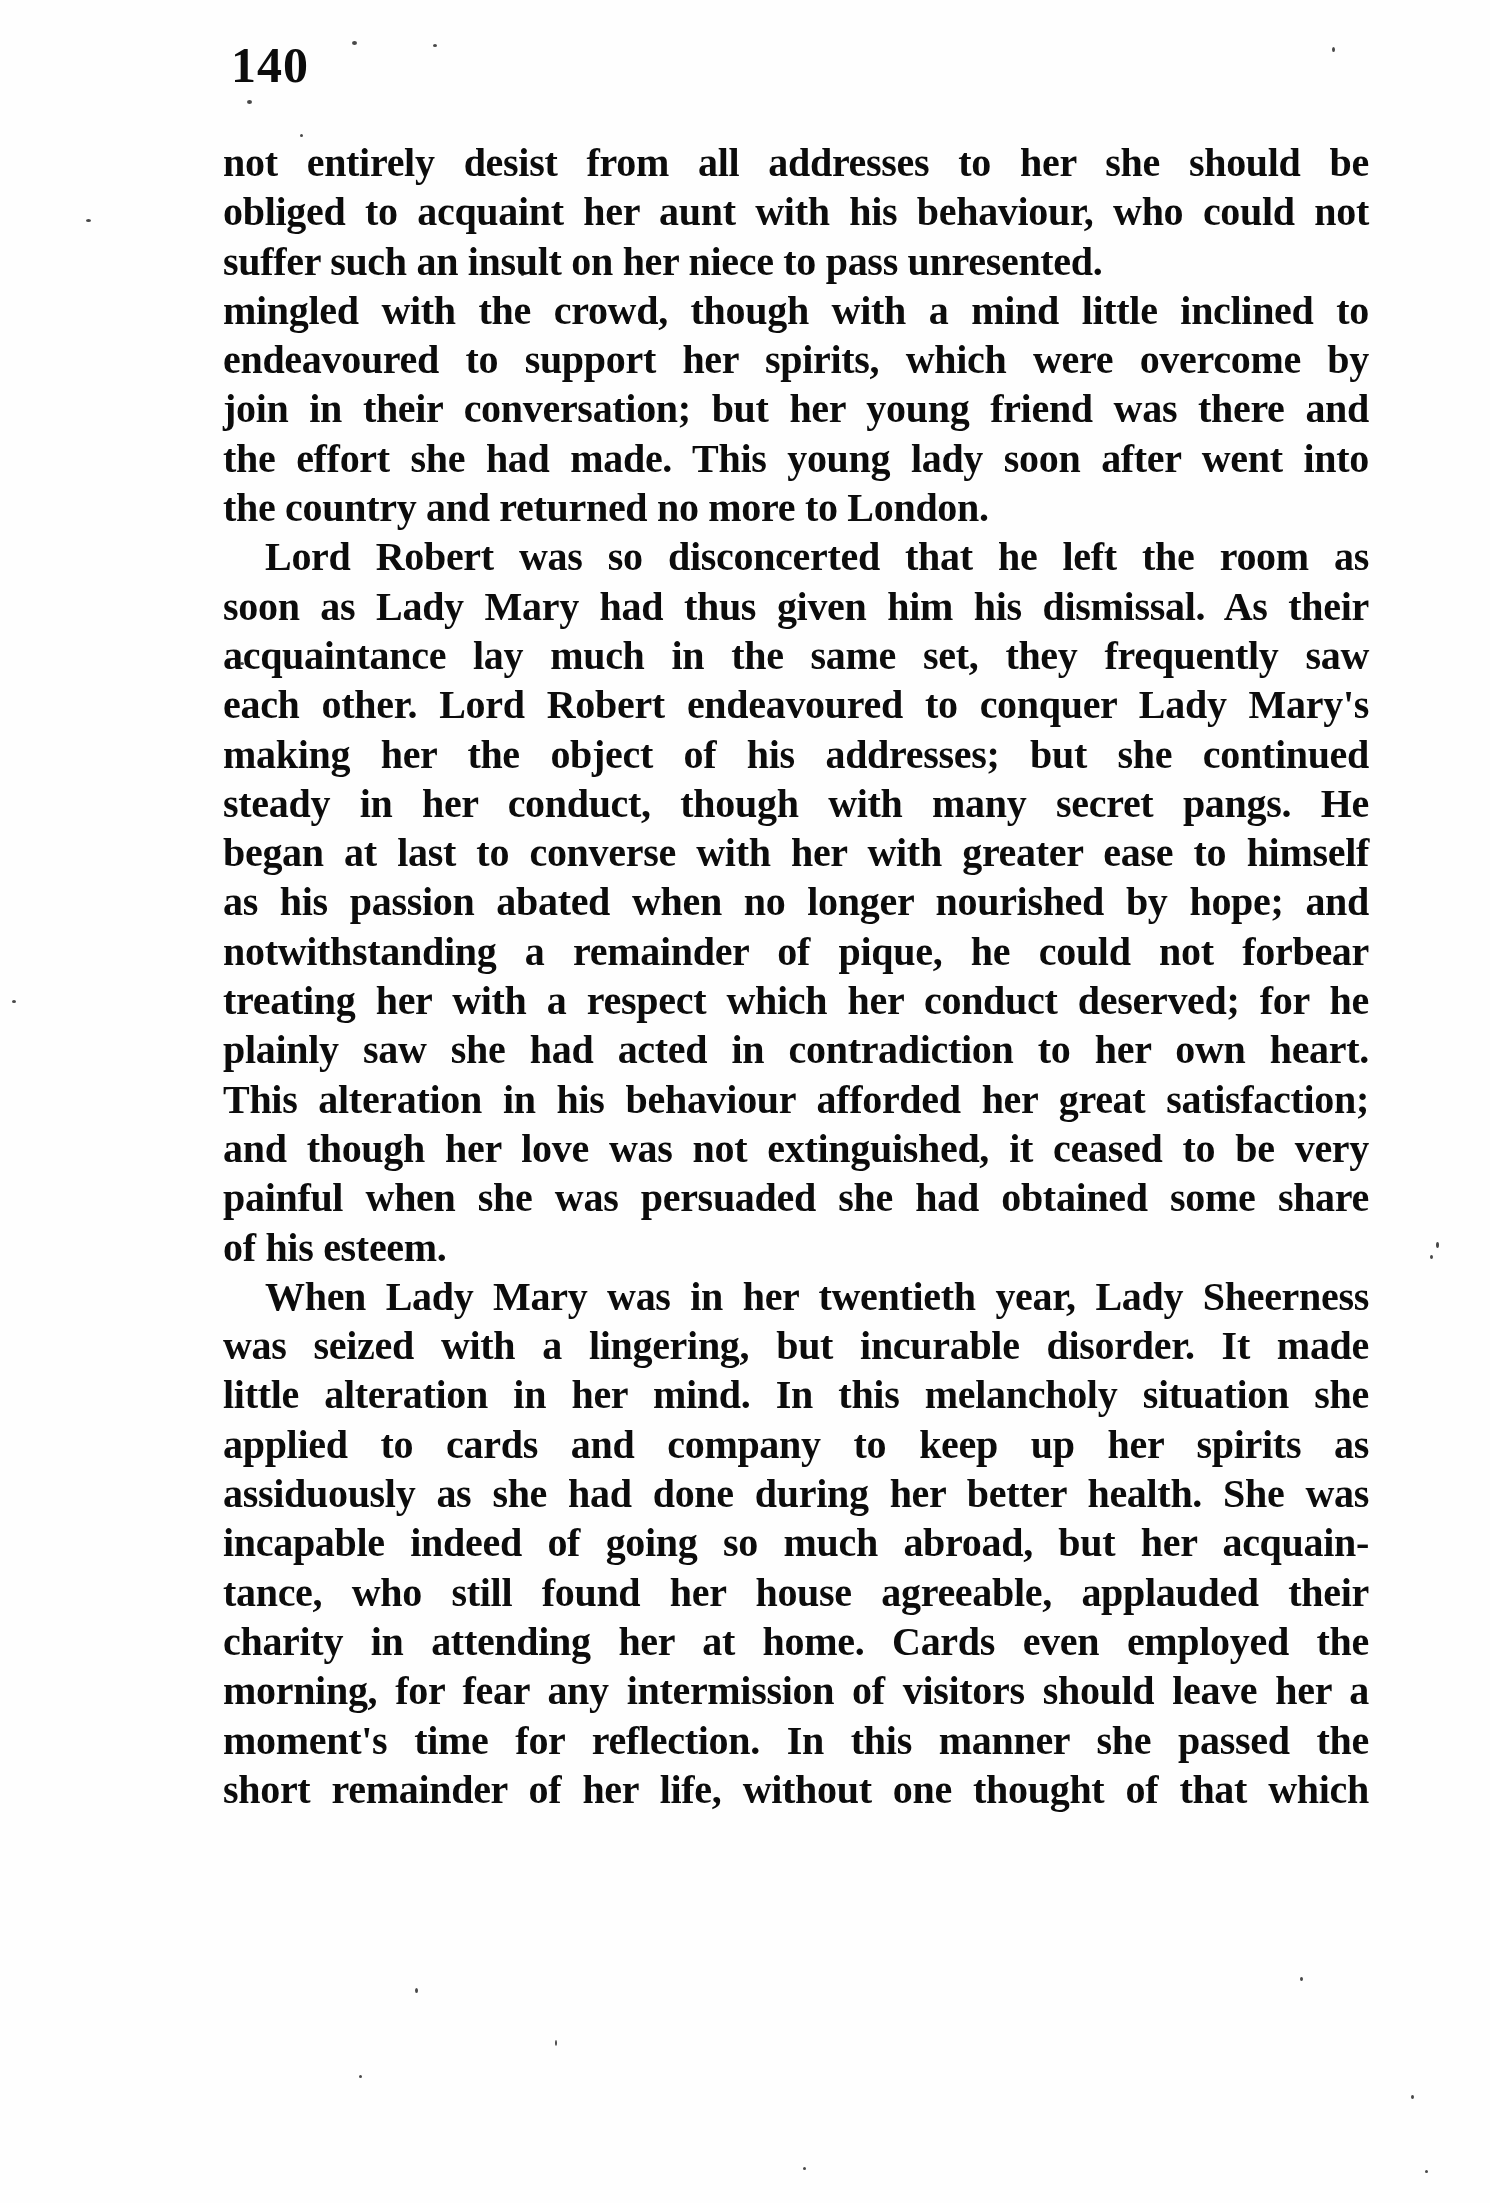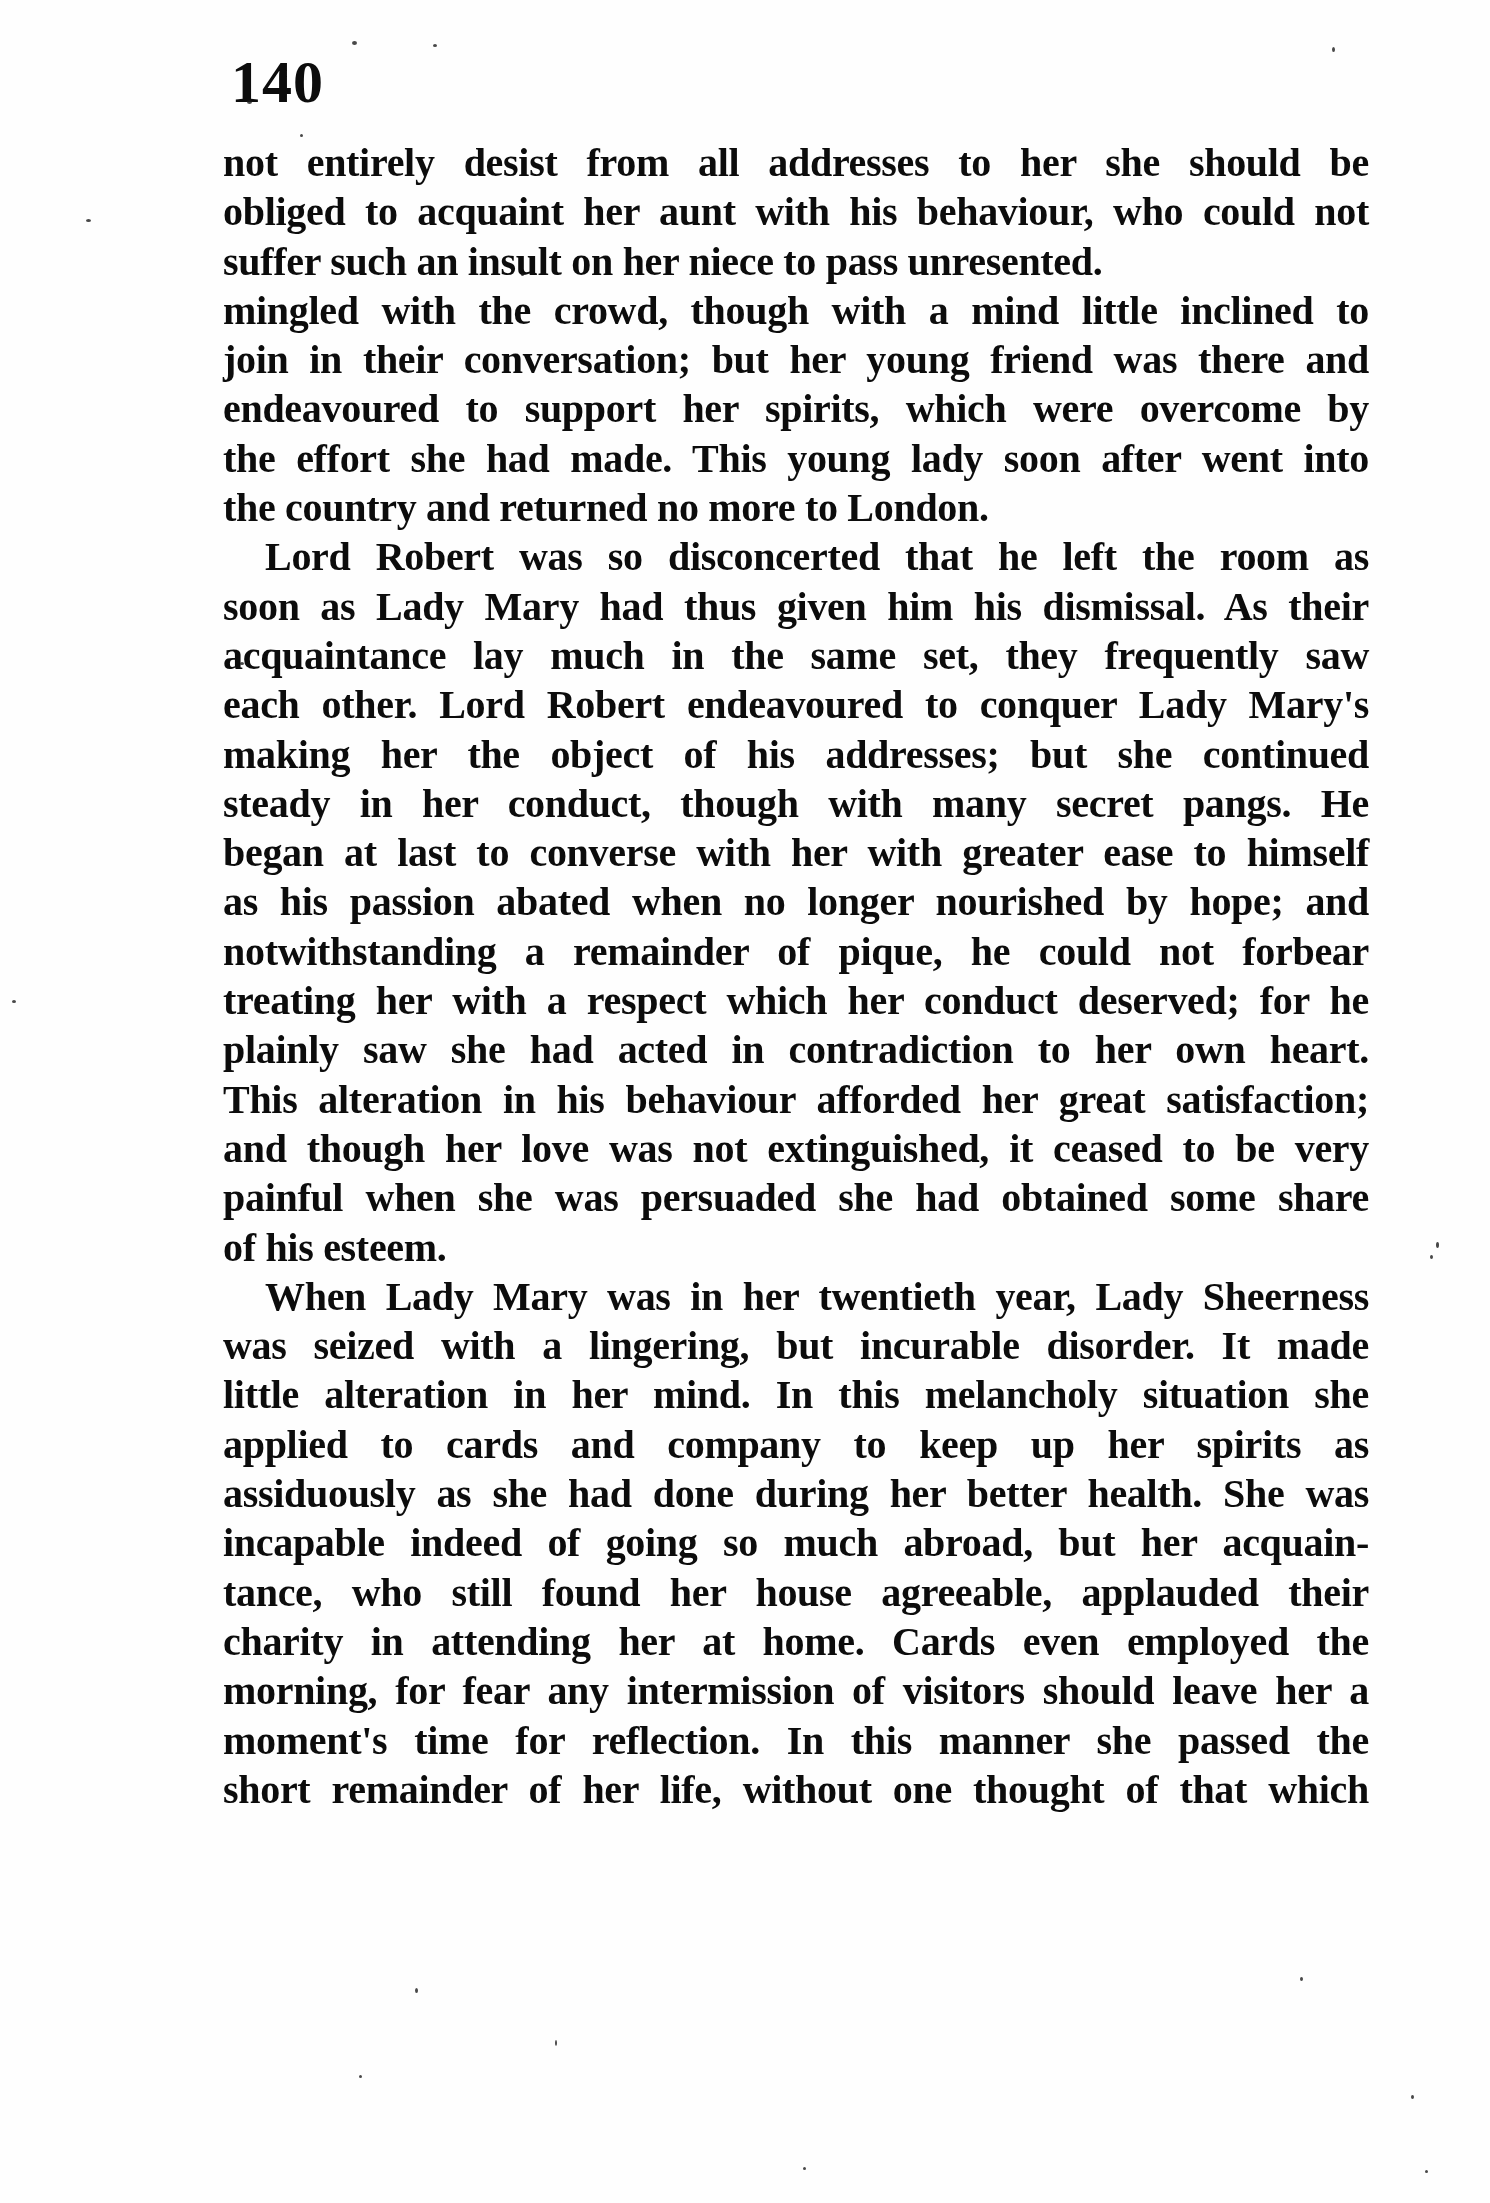--- a/index.html
+++ b/index.html
@@ -12,22 +12,22 @@
     width: 1490px;
     height: 2203px;
     background: #fefefe;
     overflow: hidden;
     font-family: "Liberation Serif", serif;
     color: #0c0c0c;
   }
   .page-number {
     position: absolute;
     left: 231px;
-    top: 48px;
-    font-size: 60px;
+    top: 36px;
+    font-size: 50px;
     font-weight: 700;
     letter-spacing: 1px;
     color: #0c0c0c;
   }
   .text-block {
     position: absolute;
     left: 223px;
     top: 138px;
     width: 1146px;
     font-size: 40px;
@@ -65,22 +65,22 @@
 
 <div class="page">
 
   <div class="page-number">140</div>
 
   <div class="text-block">
       <div class="line justified">not entirely desist from all addresses to her she should be</div>
       <div class="line justified">obliged to acquaint her aunt with his behaviour, who could not</div>
       <div class="line para-end">suffer such an insult on her niece to pass unresented.</div>
       <div class="line justified">mingled with the crowd, though with a mind little inclined to</div>
+      <div class="line justified">endeavoured to support her spirits, which were overcome by</div>
       <div class="line justified">join in their conversation; but her young friend was there and</div>
-      <div class="line justified">endeavoured to support her spirits, which were overcome by</div>
       <div class="line justified">the effort she had made. This young lady soon after went into</div>
       <div class="line para-end">the country and returned no more to London.</div>
       <div class="line justified indent">Lord Robert was so disconcerted that he left the room as</div>
       <div class="line justified">soon as Lady Mary had thus given him his dismissal. As their</div>
       <div class="line justified">acquaintance lay much in the same set, they frequently saw</div>
       <div class="line justified">each other. Lord Robert endeavoured to conquer Lady Mary's</div>
       <div class="line justified">making her the object of his addresses; but she continued</div>
       <div class="line justified">steady in her conduct, though with many secret pangs. He</div>
       <div class="line justified">began at last to converse with her with greater ease to himself</div>
       <div class="line justified">as his passion abated when no longer nourished by hope; and</div>

